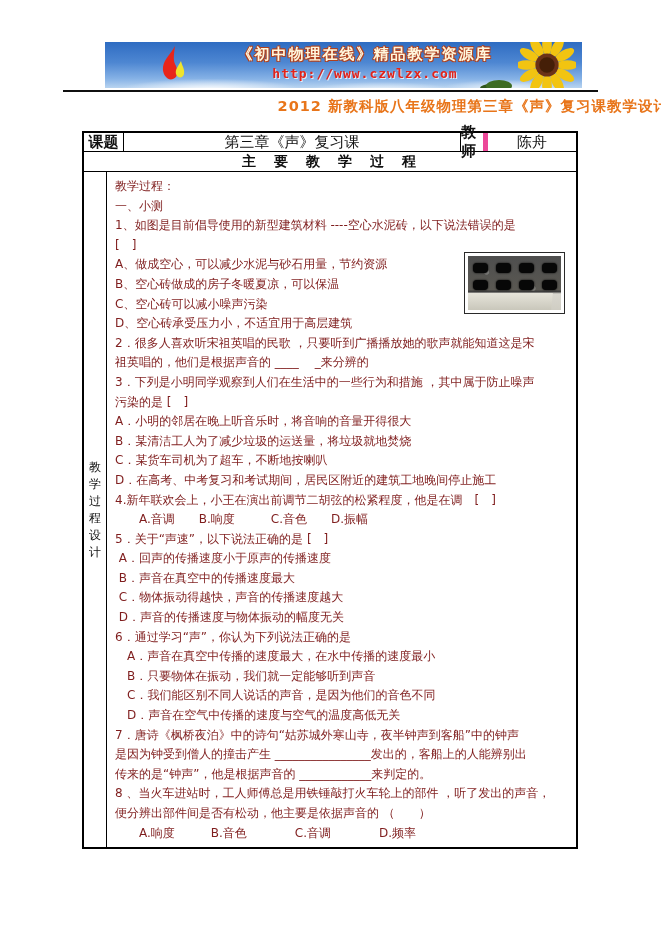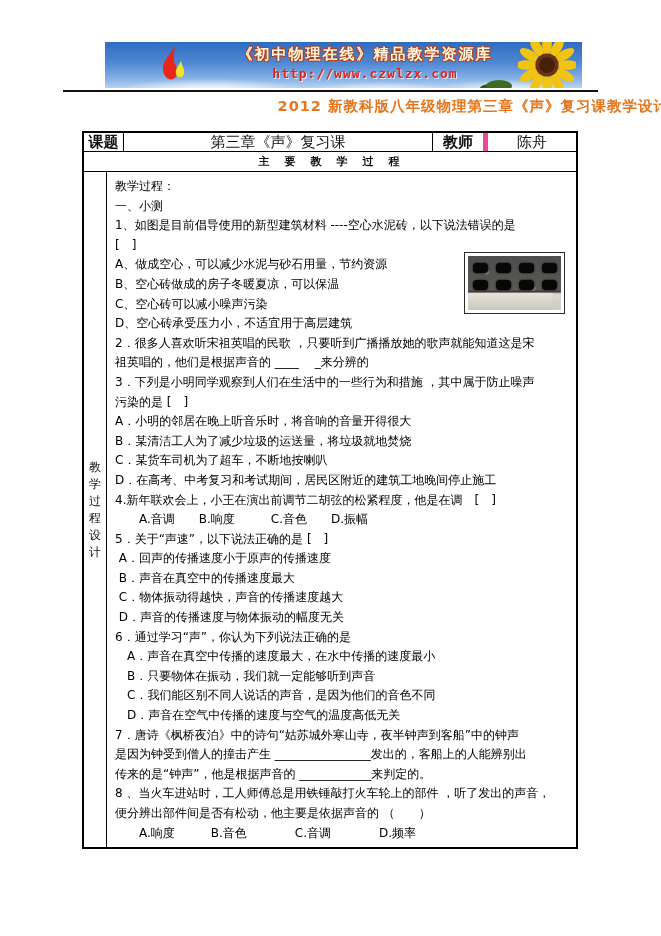--- a/index.html
+++ b/index.html
@@ -66,46 +66,46 @@
   .tbl {
     position: absolute; left: 82px; top: 131px;
     width: 496px;
     border: 2px solid #000;
     background: #fff;
   }
   .tbl-row1 { display: flex; height: 19px; border-bottom: 1px solid #000; font-size: 15px; }
   .tbl-row1 > div { display: flex; align-items: center; justify-content: center; }
   .cell-subject-label { width: 40px; border-right: 1px solid #000; font-weight: bold; }
   .cell-subject-value { flex: 1; }
-  .cell-teacher-label { width: 56px; border-left: 1px solid #000; border-right: 5px solid #ec4899; font-weight: bold; }
+  .cell-teacher-label { width: 28px; border-left: 1px solid #000; border-right: 5px solid #ec4899; font-weight: bold; }
   .cell-teacher-name  { width: 88px; }
   .tbl-row2 {
     height: 20px; border-bottom: 1px solid #000;
     display: flex; align-items: center; justify-content: center;
-    font-size: 11px; font-weight: bold; letter-spacing: 2px;
+    font-size: 14px; font-weight: bold; letter-spacing: 2px;
   }
   .tbl-row3 { display: flex; }
   .side-col {
     width: 23px; border-right: 1px solid #000;
     display: flex; align-items: center; justify-content: center;
   }
   .side-label {
     width: 14px; font-size: 12px; line-height: 17px;
     text-align: center; word-break: break-all;
   }
   .content-col {
     flex: 1; position: relative;
     min-height: 668px;
     padding: 5px 8px 4px 8px;
   }
   .lesson-text {
     white-space: pre-wrap;
     font-size: 12px;
     line-height: 19.6px;
-    color: #000000;
+    color: #7f1d1d;
   }
 
   
   .brick {
     position: absolute; top: 80px; right: 11px;
     width: 101px; height: 62px;
     background: #fff;
     padding: 3px;
     border: 1px solid #2a2a2a;
   }

